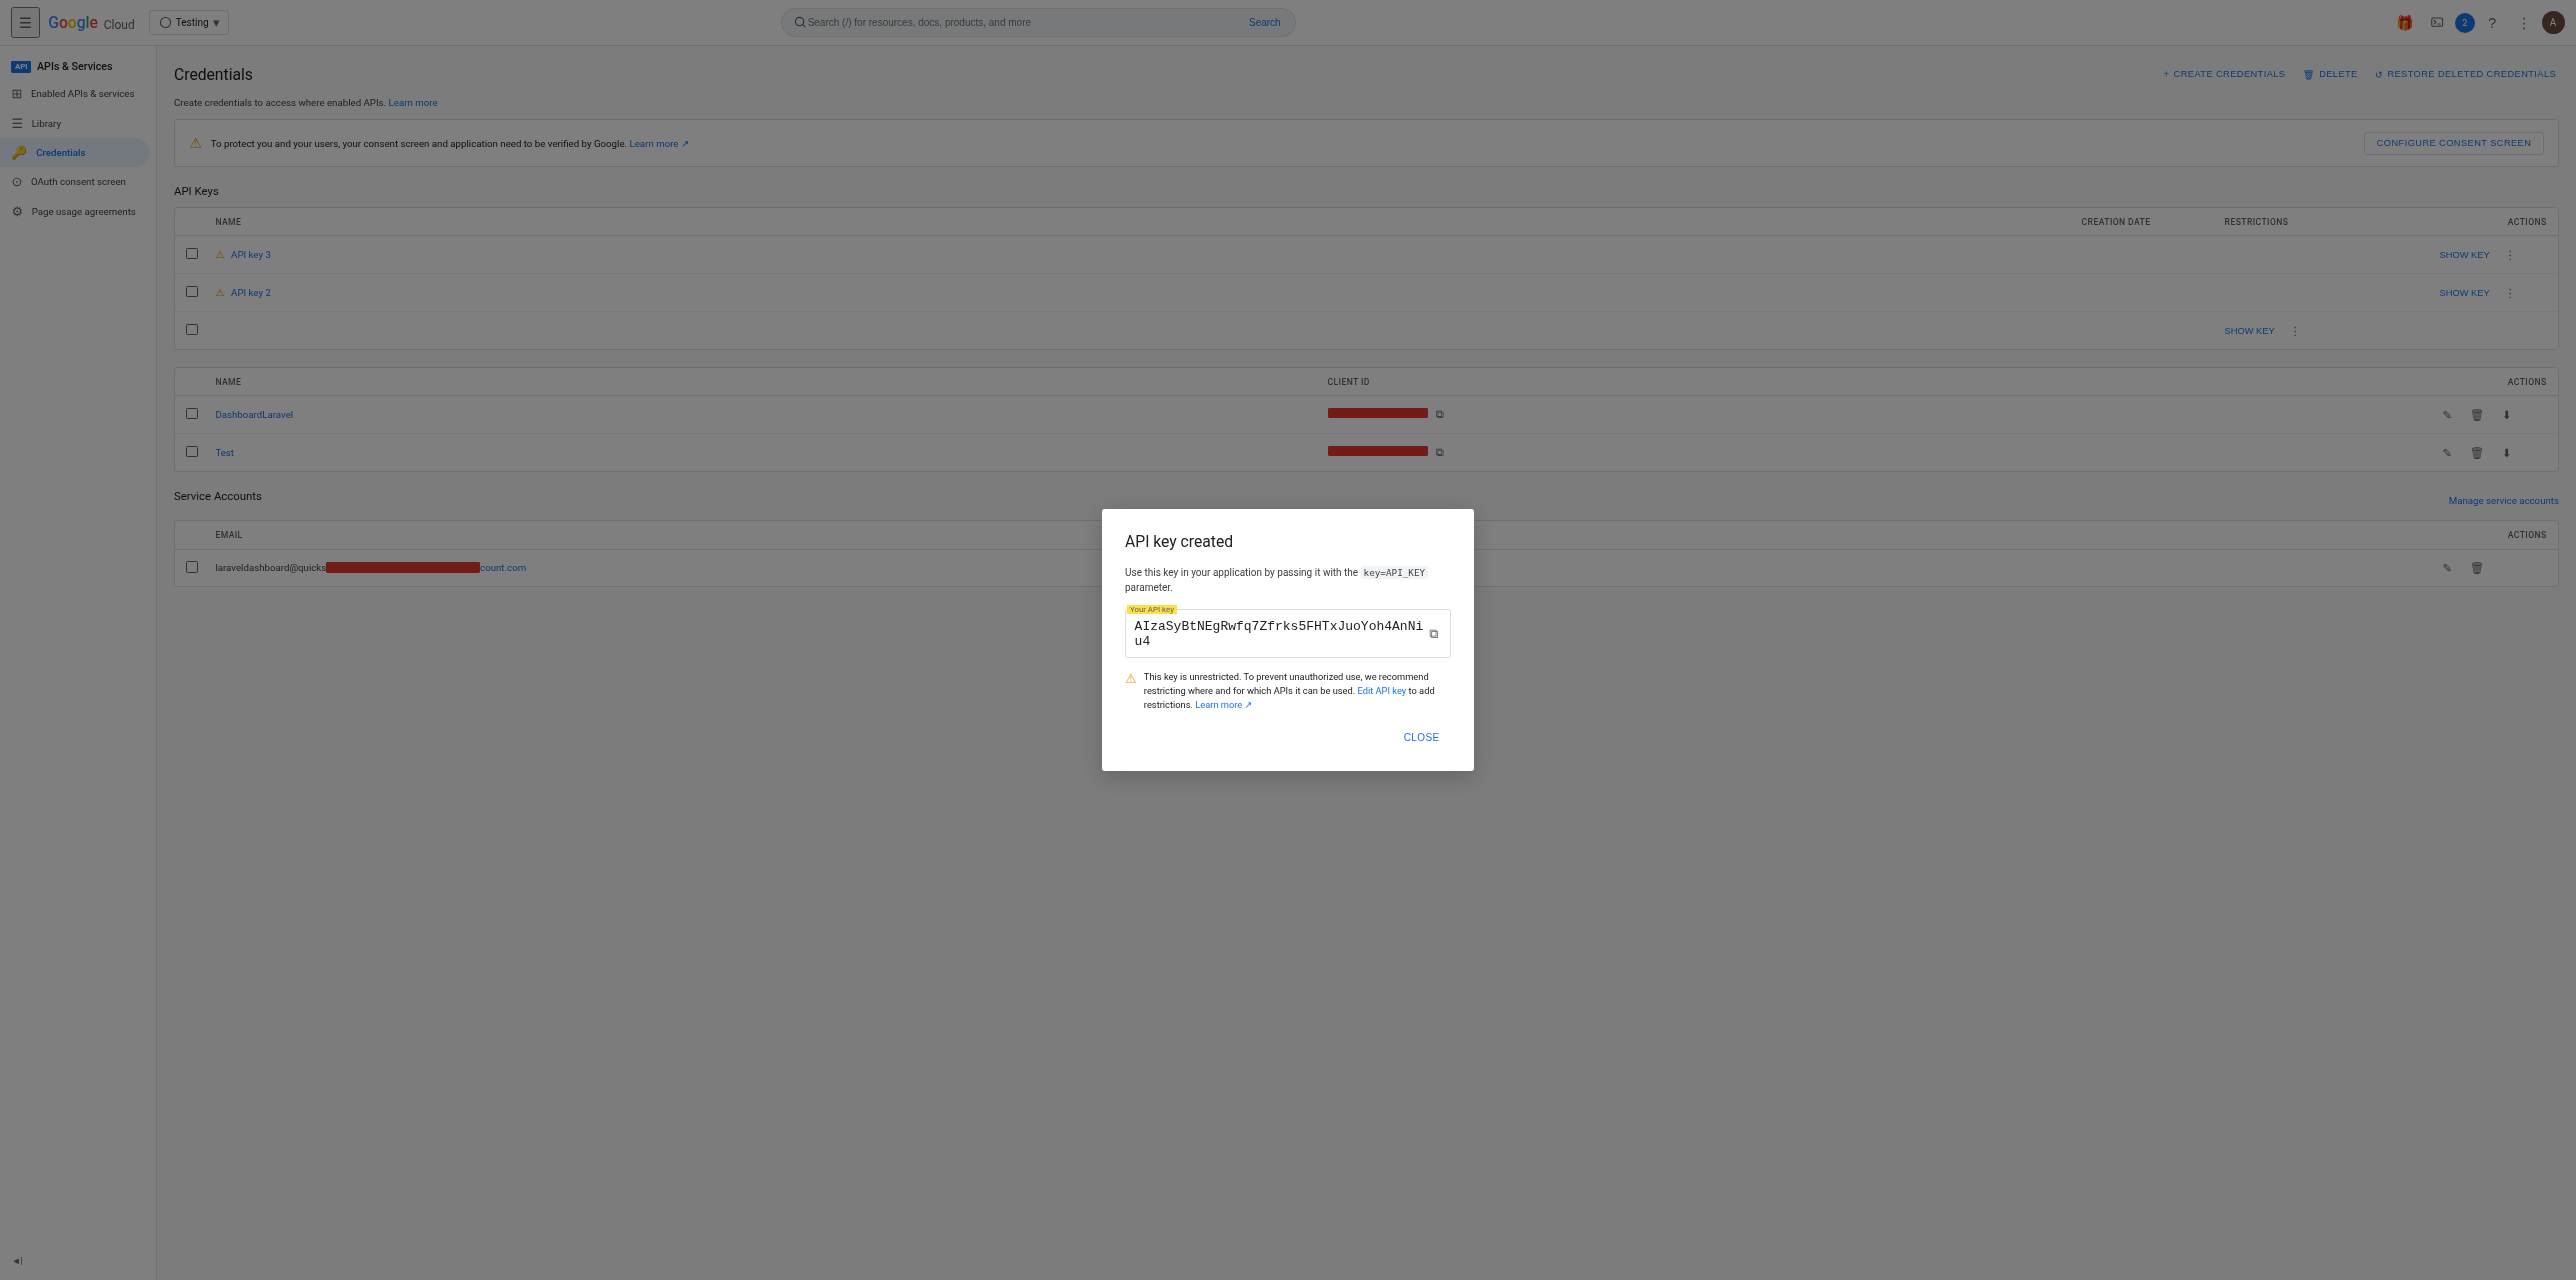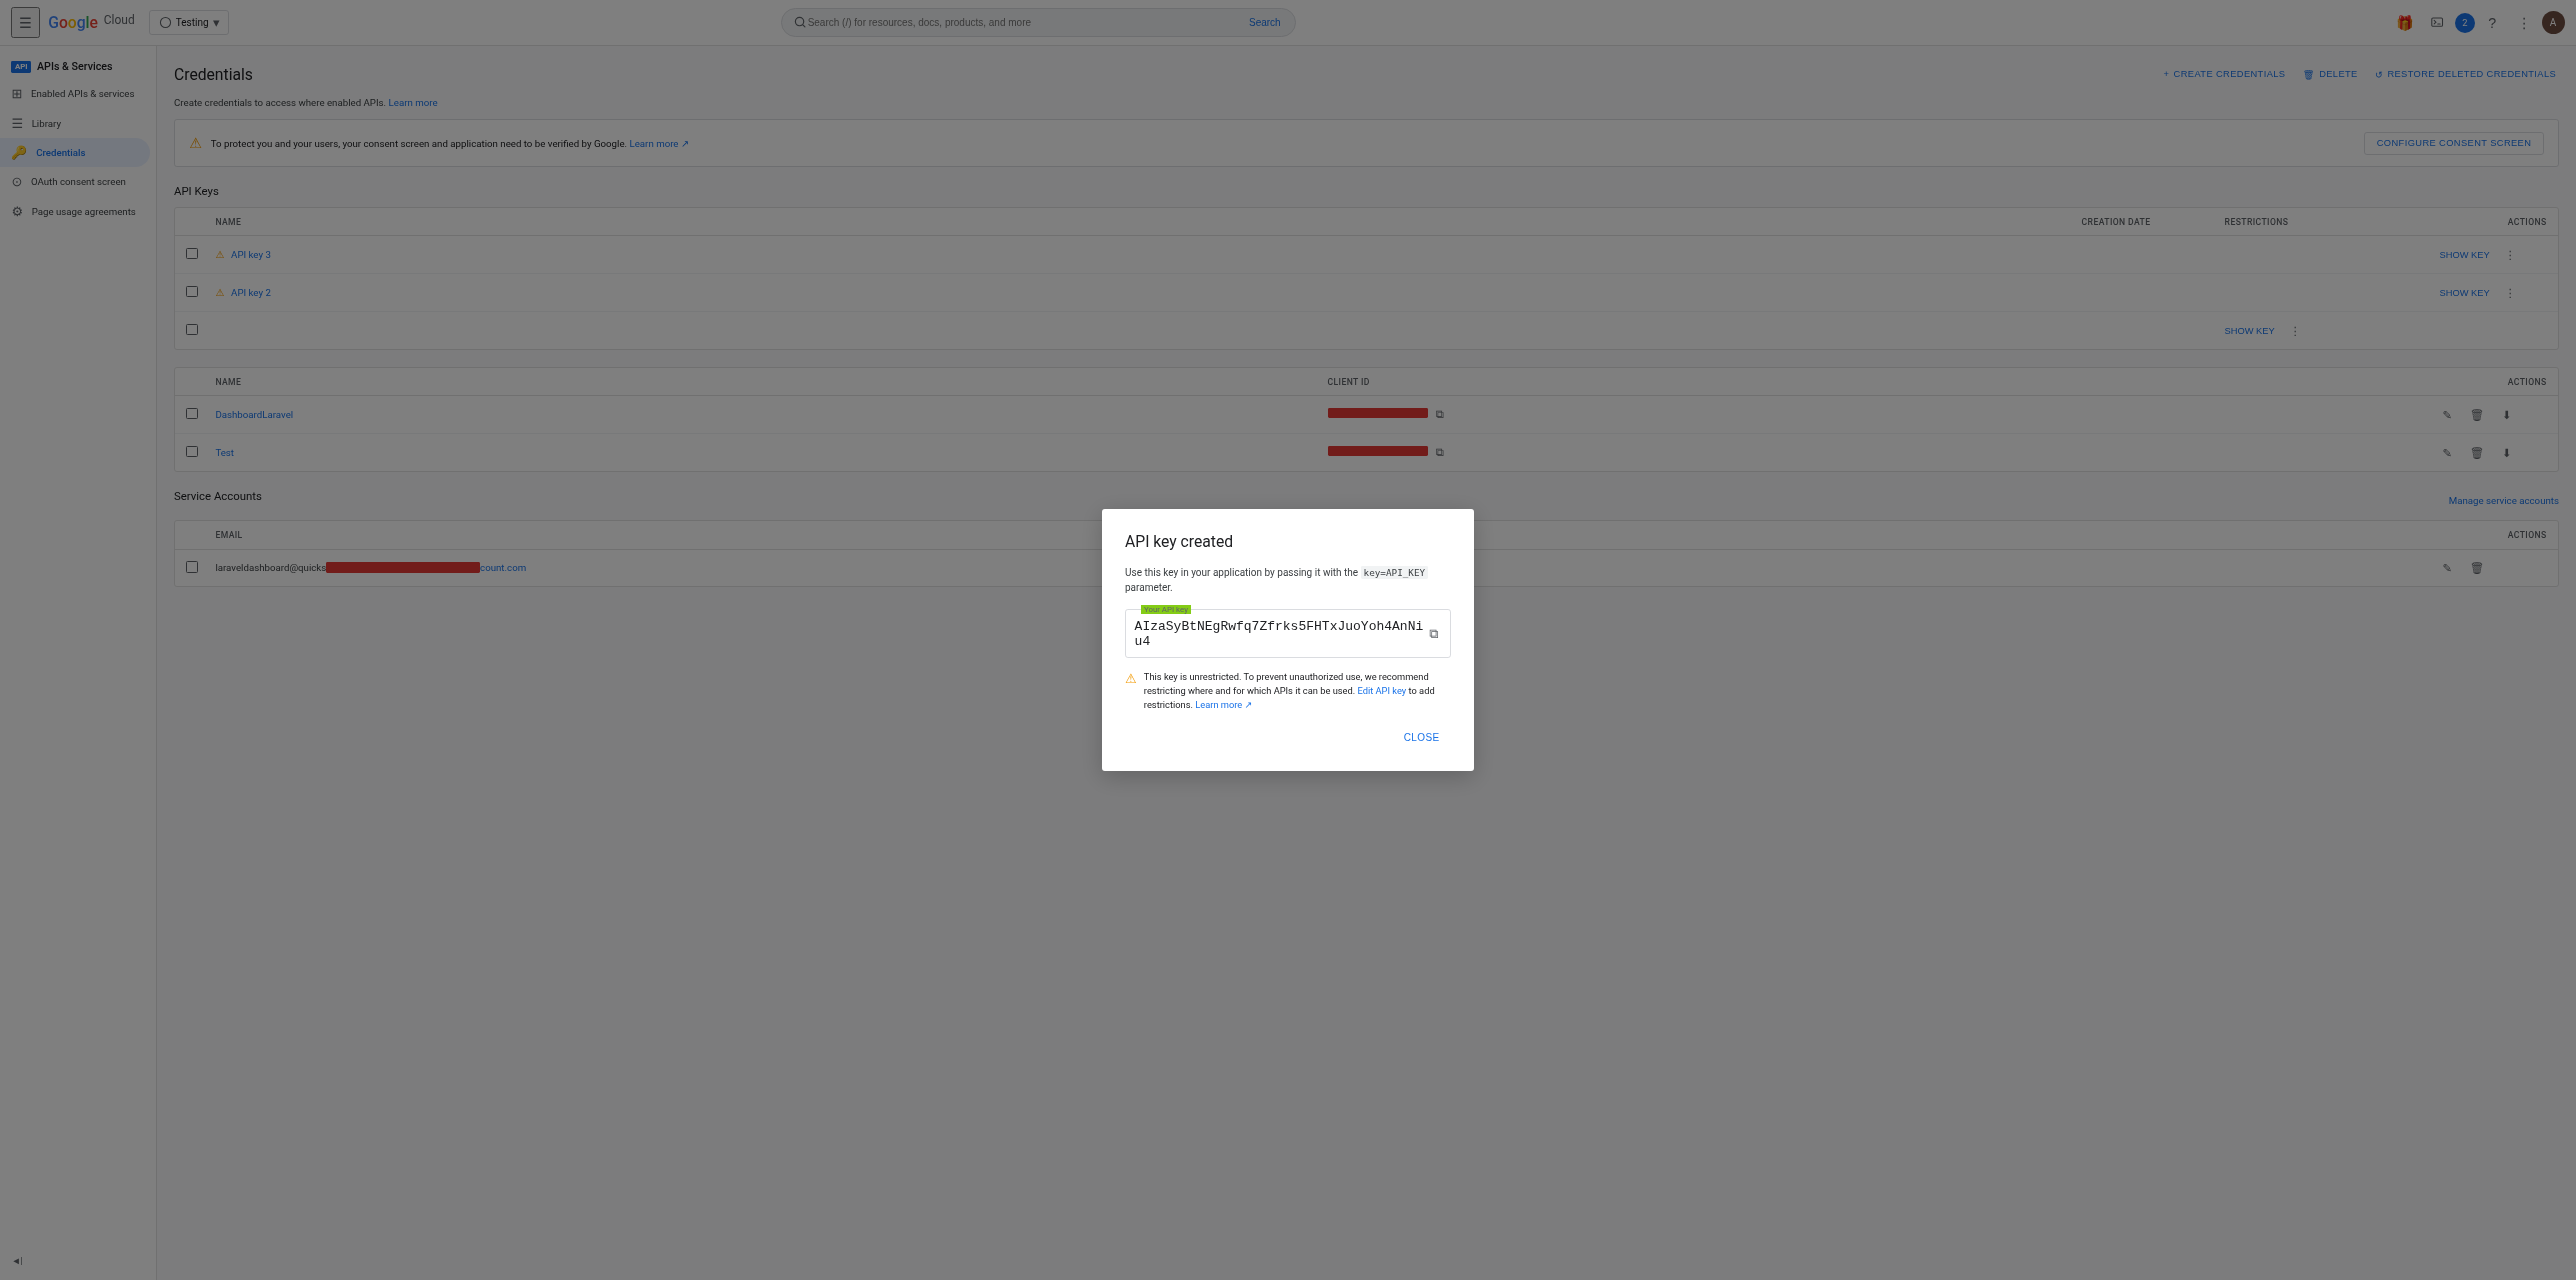--- a/index.html
+++ b/index.html
@@ -12,21 +12,21 @@
       background: #fff;
       height: 46px;
       padding: 0 11.4px;
       border-bottom: 0.7px solid #e0e0e0;
       position: fixed;
       top: 0; left: 0; right: 0;
       z-index: 100;
       gap: 8.6px;
     }
     .nav-menu-icon { font-size: 14.3px; color: #5f6368; cursor: pointer; padding: 5.7px; }
-    .google-cloud-logo { display: flex; align-items: flex-start; gap: 4.3px; }
+    .google-cloud-logo { display: flex; align-items: flex-end; gap: 4.3px; }
     .logo-g { color: #4285f4; }
     .logo-o1 { color: #ea4335; }
     .logo-o2 { color: #fbbc04; }
     .logo-g2 { color: #4285f4; }
     .logo-l { color: #34a853; }
     .logo-e { color: #ea4335; }
     .logo-cloud { font-size: 12px; color: #5f6368; font-weight: 400; margin-left: 1.4px; }
     .project-selector {
       display: flex; align-items: center; gap: 4.3px;
       border: 0.7px solid #dadce0; border-radius: 2.9px;
@@ -188,22 +188,22 @@
       box-shadow: 0 5.7px 23px rgba(0,0,0,0.2);
     }
     .modal-title { font-size: 15.7px; font-weight: 400; color: #202124; margin-bottom: 14.3px; }
     .modal-desc { font-size: 10px; color: #3c4043; margin-bottom: 14.3px; line-height: 1.5; }
     .modal-desc code { font-family: monospace; background: #f1f3f4; padding: 0.7px 2.9px; border-radius: 1.4px; font-size: 9.3px; }
     .api-key-field {
       border: 0.7px solid #dadce0; border-radius: 2.9px;
       padding: 8.6px; margin-bottom: 11.4px; position: relative;
     }
     .api-key-label {
-      font-size: 7.9px; color: #5f6368; position: absolute; top: -5.7px; left: 15px;
-      background: #84cc16; padding: 0 2.9px;
+      font-size: 7.9px; color: #5f6368; position: absolute; top: -5.7px; left: 1px;
+      background: #fde047; padding: 0 2.9px;
     }
     .api-key-value-row { display: flex; align-items: center; justify-content: space-between; }
     .api-key-value { font-family: Liberation Mono, monospace; font-size: 13px; color: #202124; word-break: break-all; }
     .copy-btn { background: none; border: none; cursor: pointer; color: #5f6368; font-size: 13px; padding: 2.9px; }
     .warning-row { display: flex; align-items: flex-start; gap: 7.2px; margin-bottom: 14.3px; }
     .warning-row .w-icon { color: #f29900; font-size: 13px; margin-top: 0.7px; }
     .warning-row .w-text { font-size: 9.3px; color: #202124; line-height: 1.5; }
     .warning-row .w-text a { color: #1a73e8; text-decoration: none; cursor: pointer; }
     .modal-footer { display: flex; justify-content: flex-end; }
     .close-btn {

